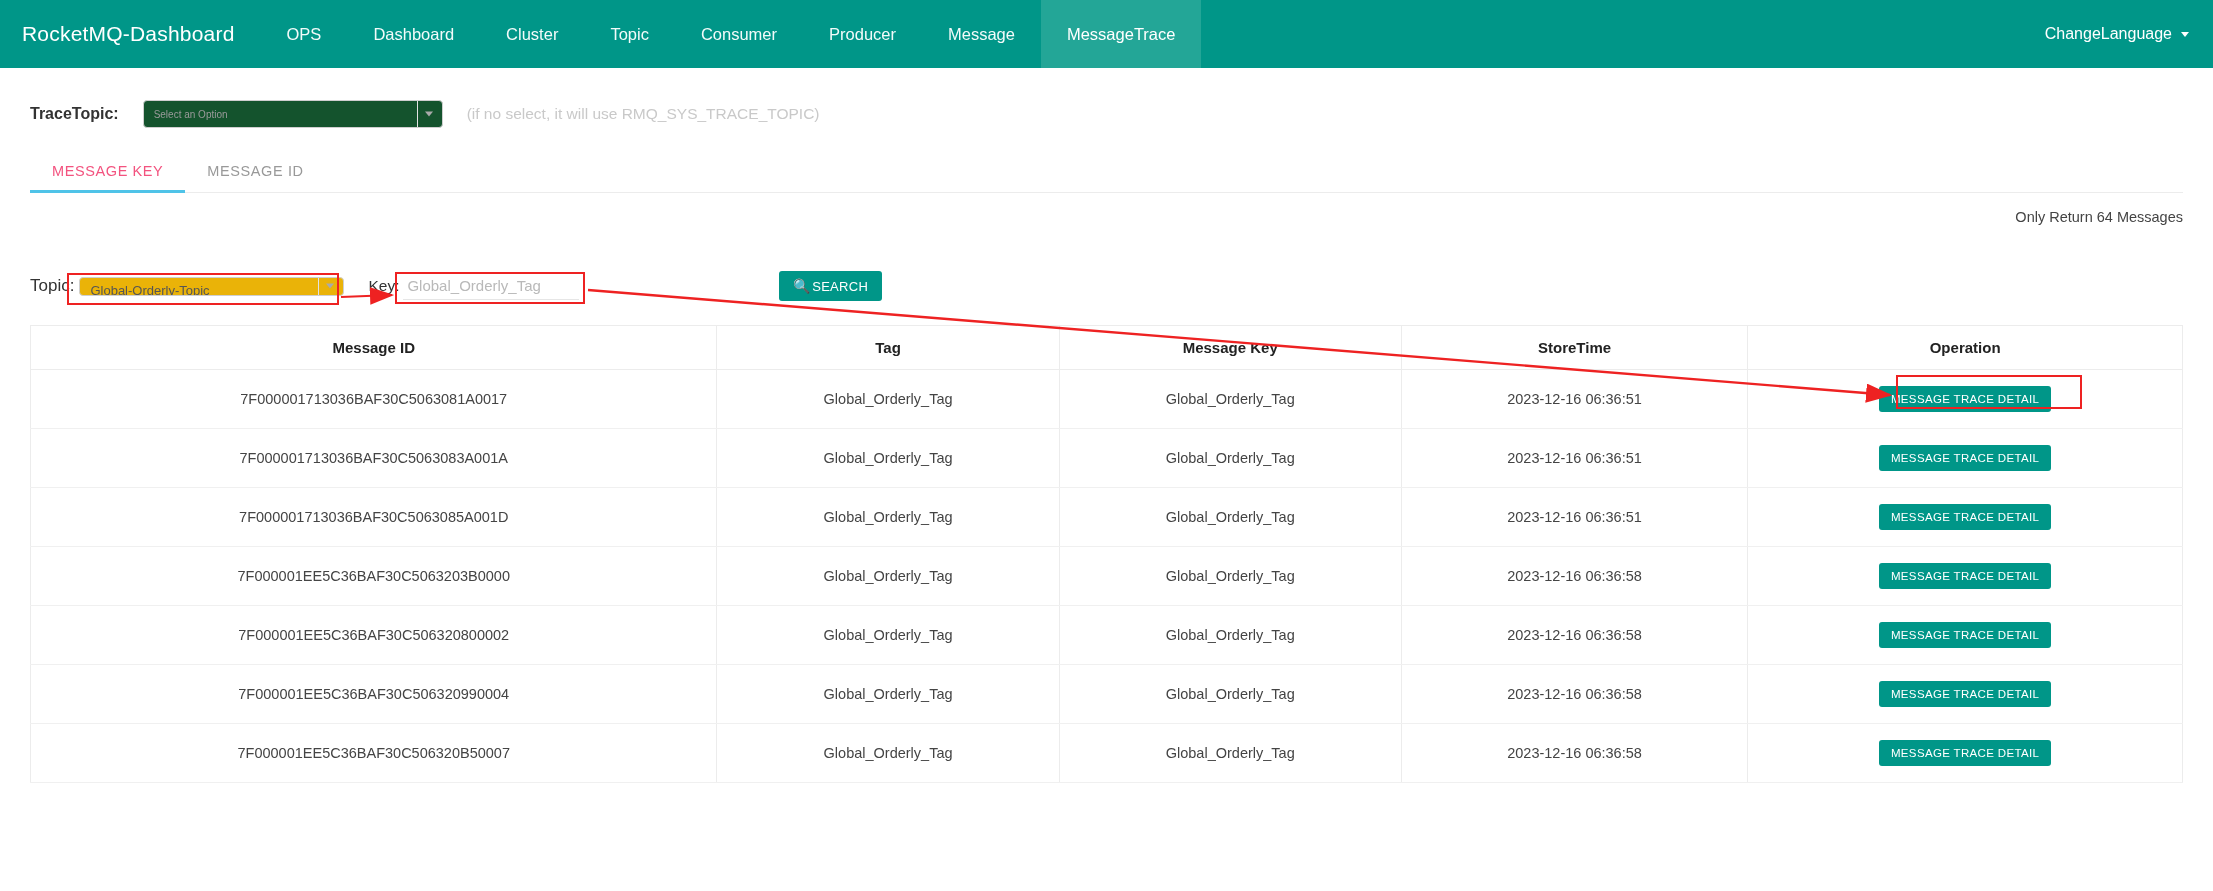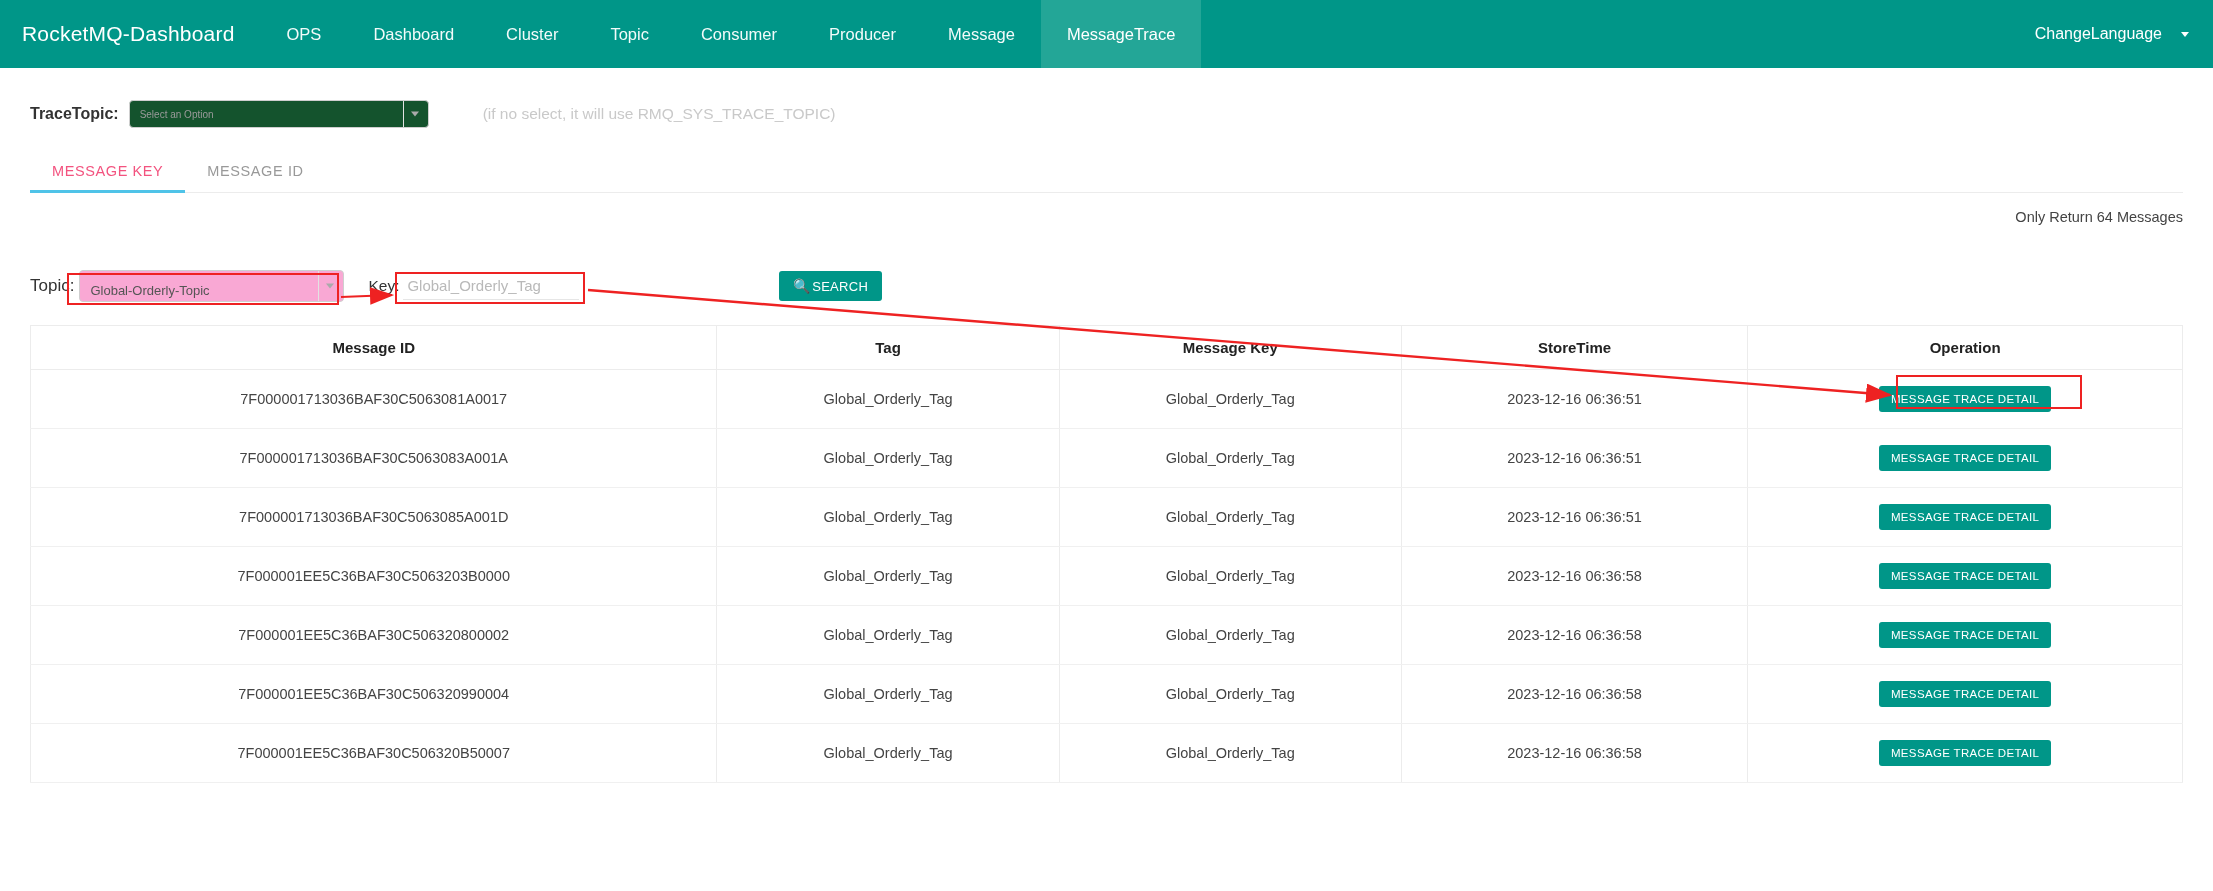--- a/index.html
+++ b/index.html
@@ -38,37 +38,37 @@
     cursor: pointer;
   }
   .nav-item.active { background: #23a697; color: #ffffff; }
   .nav-right {
     margin-left: auto;
     display: flex; align-items: center;
     padding-right: 24px;
   }
   .lang {
     color: #ffffff; font-size: 16px; cursor: pointer;
-    display: flex; align-items: center; gap: 19px;
+    display: flex; align-items: center; gap: 9px;
     white-space: nowrap;
   }
   .caret {
     width: 0; height: 0;
     border-left: 4px solid transparent;
     border-right: 4px solid transparent;
     border-top: 5px solid #ffffff;
     display: inline-block;
   }
 
   
   .content { padding: 0 30px; position: relative; }
 
   .trace-row {
     display: flex; align-items: center;
-    gap: 10px;
+    gap: 24px;
     padding-top: 32px;
   }
   .trace-label {
     font-size: 16px; color: #333; font-weight: 600;
     white-space: nowrap;
   }
   .select-box {
     position: relative;
     width: 300px; height: 28px;
     border: 1px solid #cfcfcf;
@@ -87,21 +87,21 @@
     transform: translateY(-50%);
     width: 0; height: 0;
     border-left: 4px solid transparent;
     border-right: 4px solid transparent;
     border-top: 5px solid #aaaaaa;
   }
   .select-box .sep {
     position: absolute; right: 24px; top: 0; bottom: 0;
     width: 1px; background: #e2e2e2;
   }
-  .hint { font-size: 15.5px; color: #c9c9c9; white-space: nowrap; margin-left: 44px; }
+  .hint { font-size: 15.5px; color: #c9c9c9; white-space: nowrap; }
 
   
   .tabs {
     margin-top: 25px;
     display: flex;
     border-bottom: 1px solid #ececec;
     position: relative;
   }
   .tab {
     padding: 10px 22px 13px 22px;
@@ -130,24 +130,24 @@
   
   .search-row {
     margin-top: 44px;
     display: flex; align-items: center;
     height: 34px;
     position: relative;
   }
   .topic-label { font-size: 17px; color: #333; margin-right: 5px; white-space: nowrap; }
   .topic-select {
     position: relative;
-    width: 265px; height: 32px;
+    width: 265px; height: 19px;
     border: 1px solid #cfcfcf;
     border-radius: 4px;
-    background: #f9a8d4;
+    background: #eab308;
     display: flex; align-items: center;
     padding: 8px 26px 0 10px;
     font-size: 13px;
     color: #555;
     cursor: pointer;
     white-space: nowrap; overflow: hidden;
   }
   .topic-select .arrow {
     position: absolute; right: 9px; top: 50%;
     transform: translateY(-50%);

